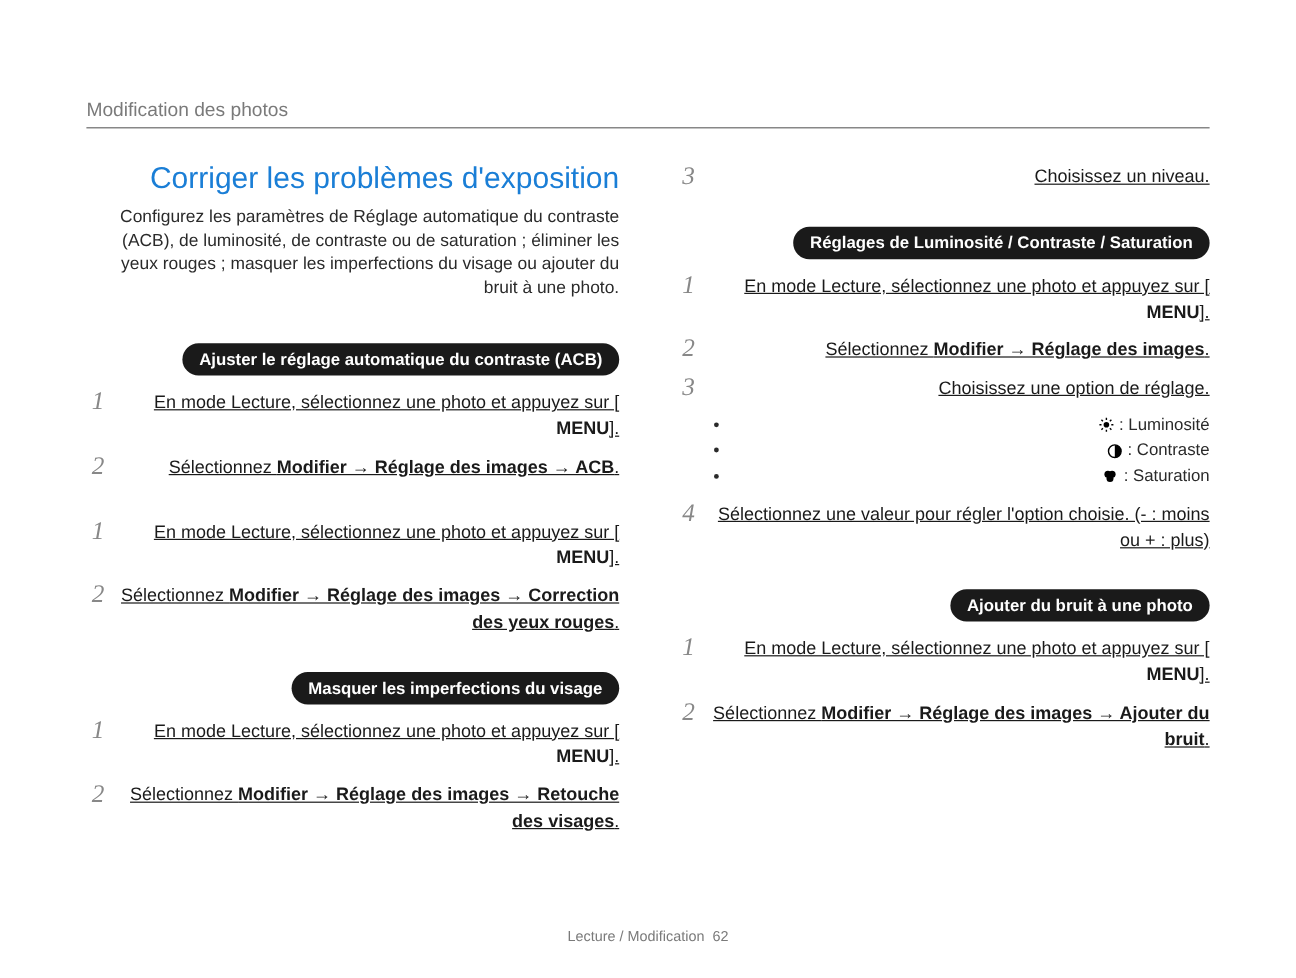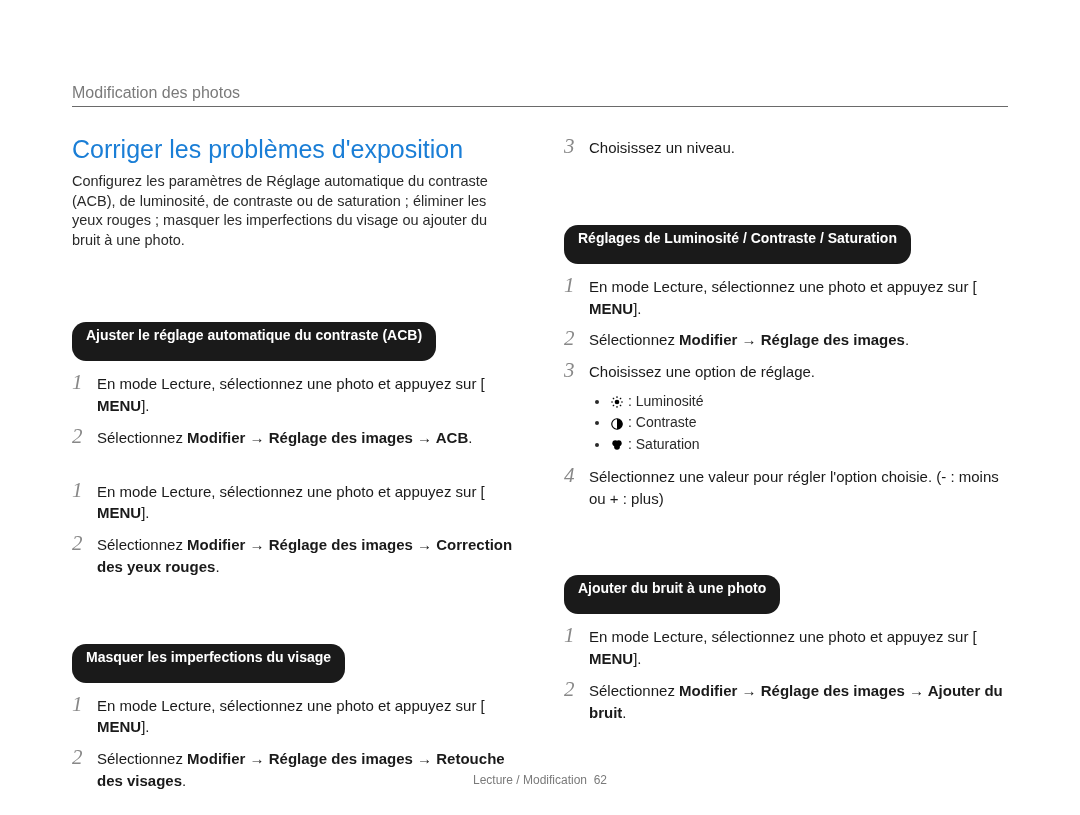--- a/index.html
+++ b/index.html
@@ -17,62 +17,61 @@
     color: #7a7a7a;
     font-weight: 300;
     border-bottom: 1px solid #6a6a6a;
     padding-bottom: 4px;
     margin-bottom: 28px;
   }
   .columns {
     display: flex;
     gap: 48px;
   }
-  .col { flex: 1; }
+  .col { flex: 1; text-align: right; }
   h1 {
     color: #1a7ed6;
     font-size: 25px;
     font-weight: 400;
     margin-bottom: 8px;
   }
   .intro {
     font-size: 14.5px;
     line-height: 1.35;
     color: #2a2a2a;
     margin-bottom: 36px;
   }
   .pill {
     display: inline-block;
     background: #1a1a1a;
     color: #ffffff;
     font-size: 14px;
     font-weight: 600;
     line-height: 1;
-    padding: 6px 14px 19px 14px;
+    padding: 6px 14px 7px 14px;
     border-radius: 14px;
     margin-bottom: 10px;
-    margin-top: 36px;
   }
   .step {
     display: flex;
     align-items: flex-start;
     gap: 10px;
     margin-bottom: 8px;
     font-size: 15px;
     line-height: 1.45;
   }
   .step .num {
     font-style: italic;
     font-family: Georgia, "Times New Roman", serif;
     font-size: 21px;
     color: #888888;
     min-width: 15px;
     line-height: 1.1;
   }
-  .step .body { flex: 1; padding-top: 2px; }
+  .step .body { flex: 1; padding-top: 2px; text-decoration: underline; }
   .step .body strong { font-weight: 700; }
   .section-gap { height: 22px; }
   .bullets {
     margin: 2px 0 8px 32px;
     font-size: 14px;
     line-height: 1.55;
     color: #2a2a2a;
   }
   .bullets li { list-style: disc; margin-left: 14px; }
   .icon-wrap {

